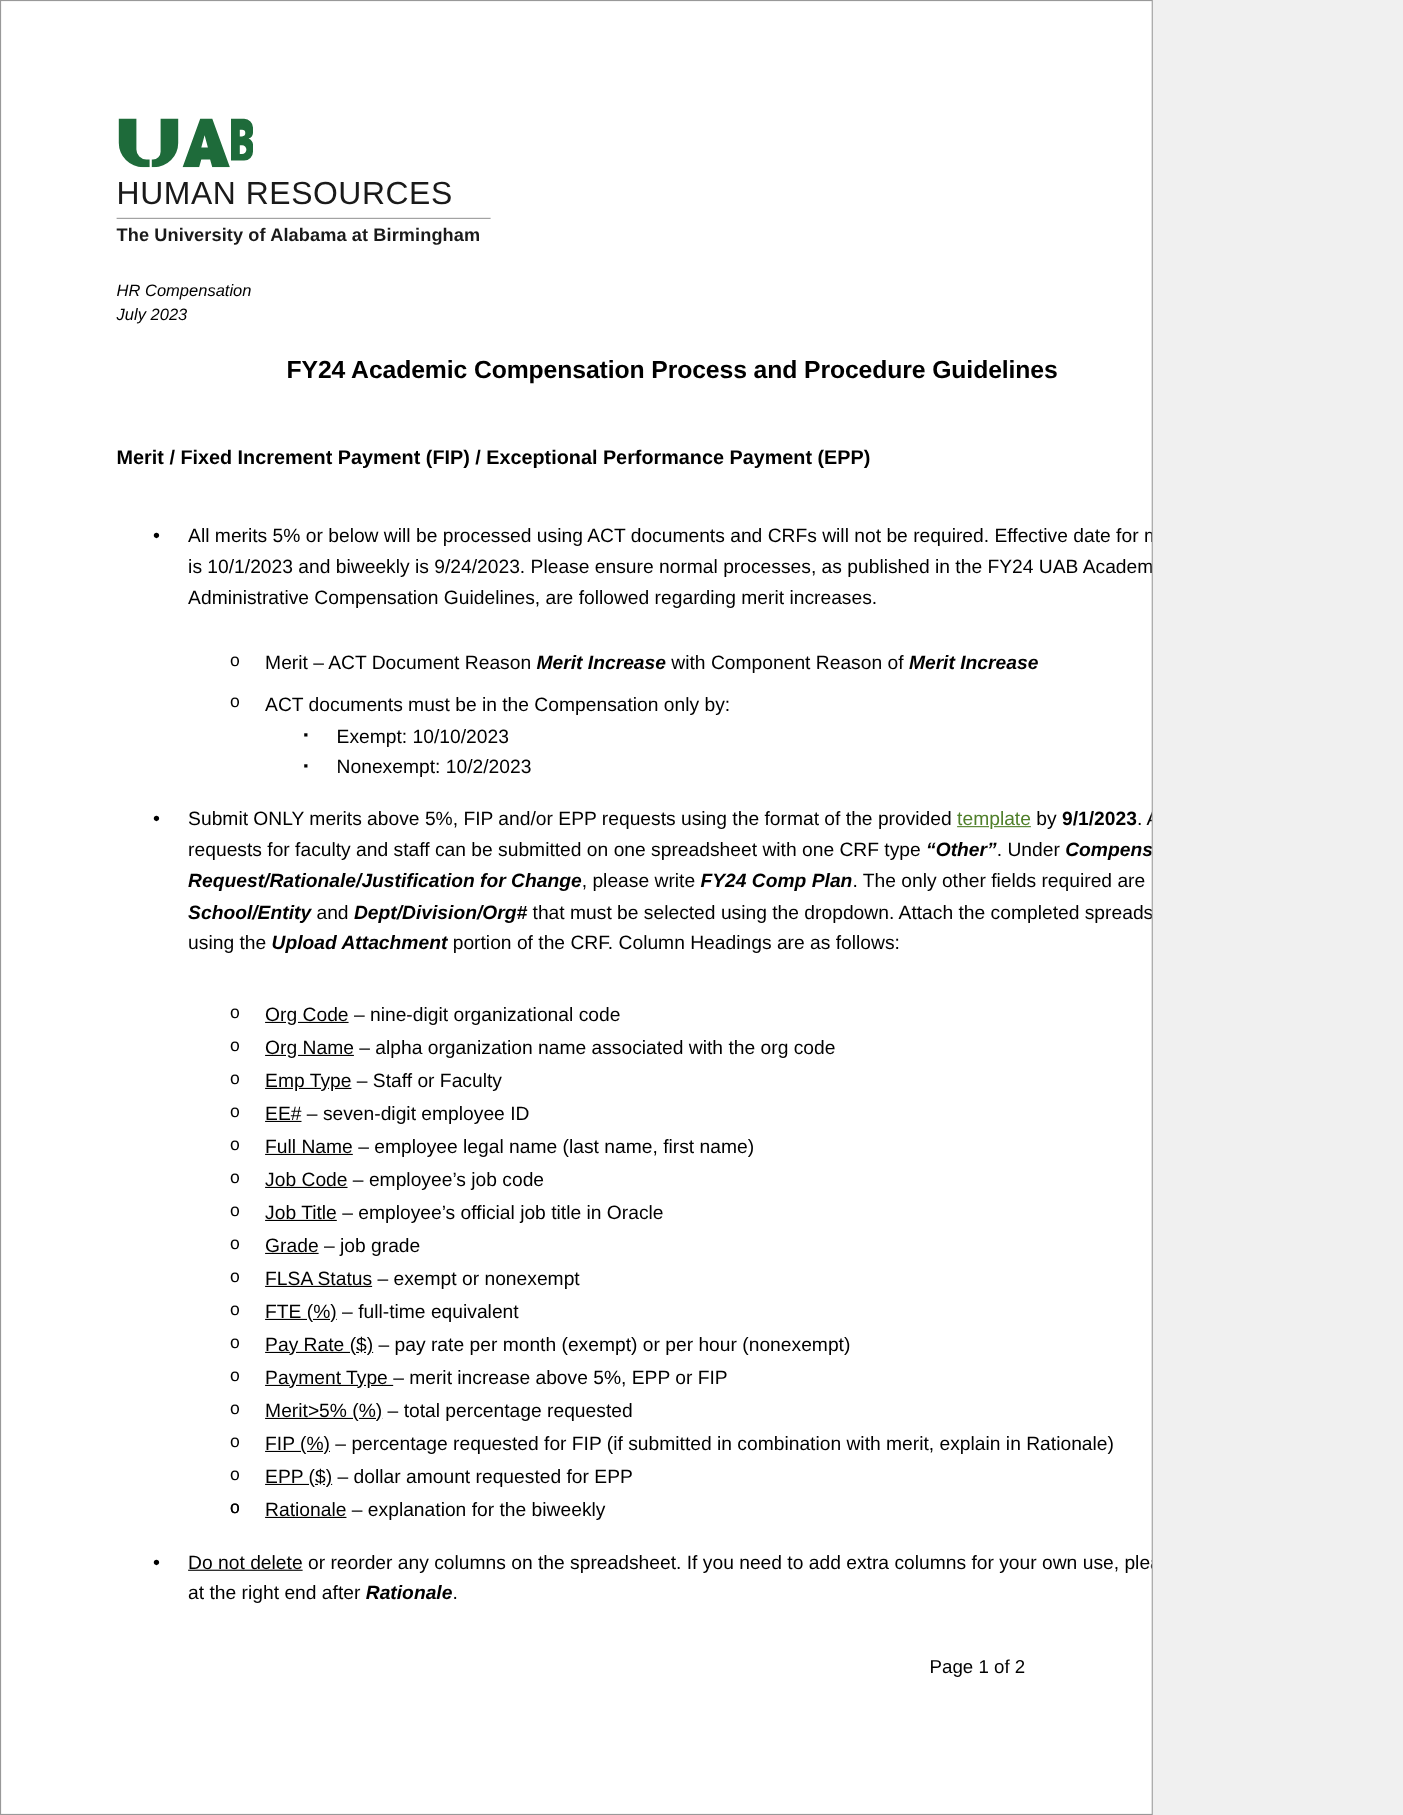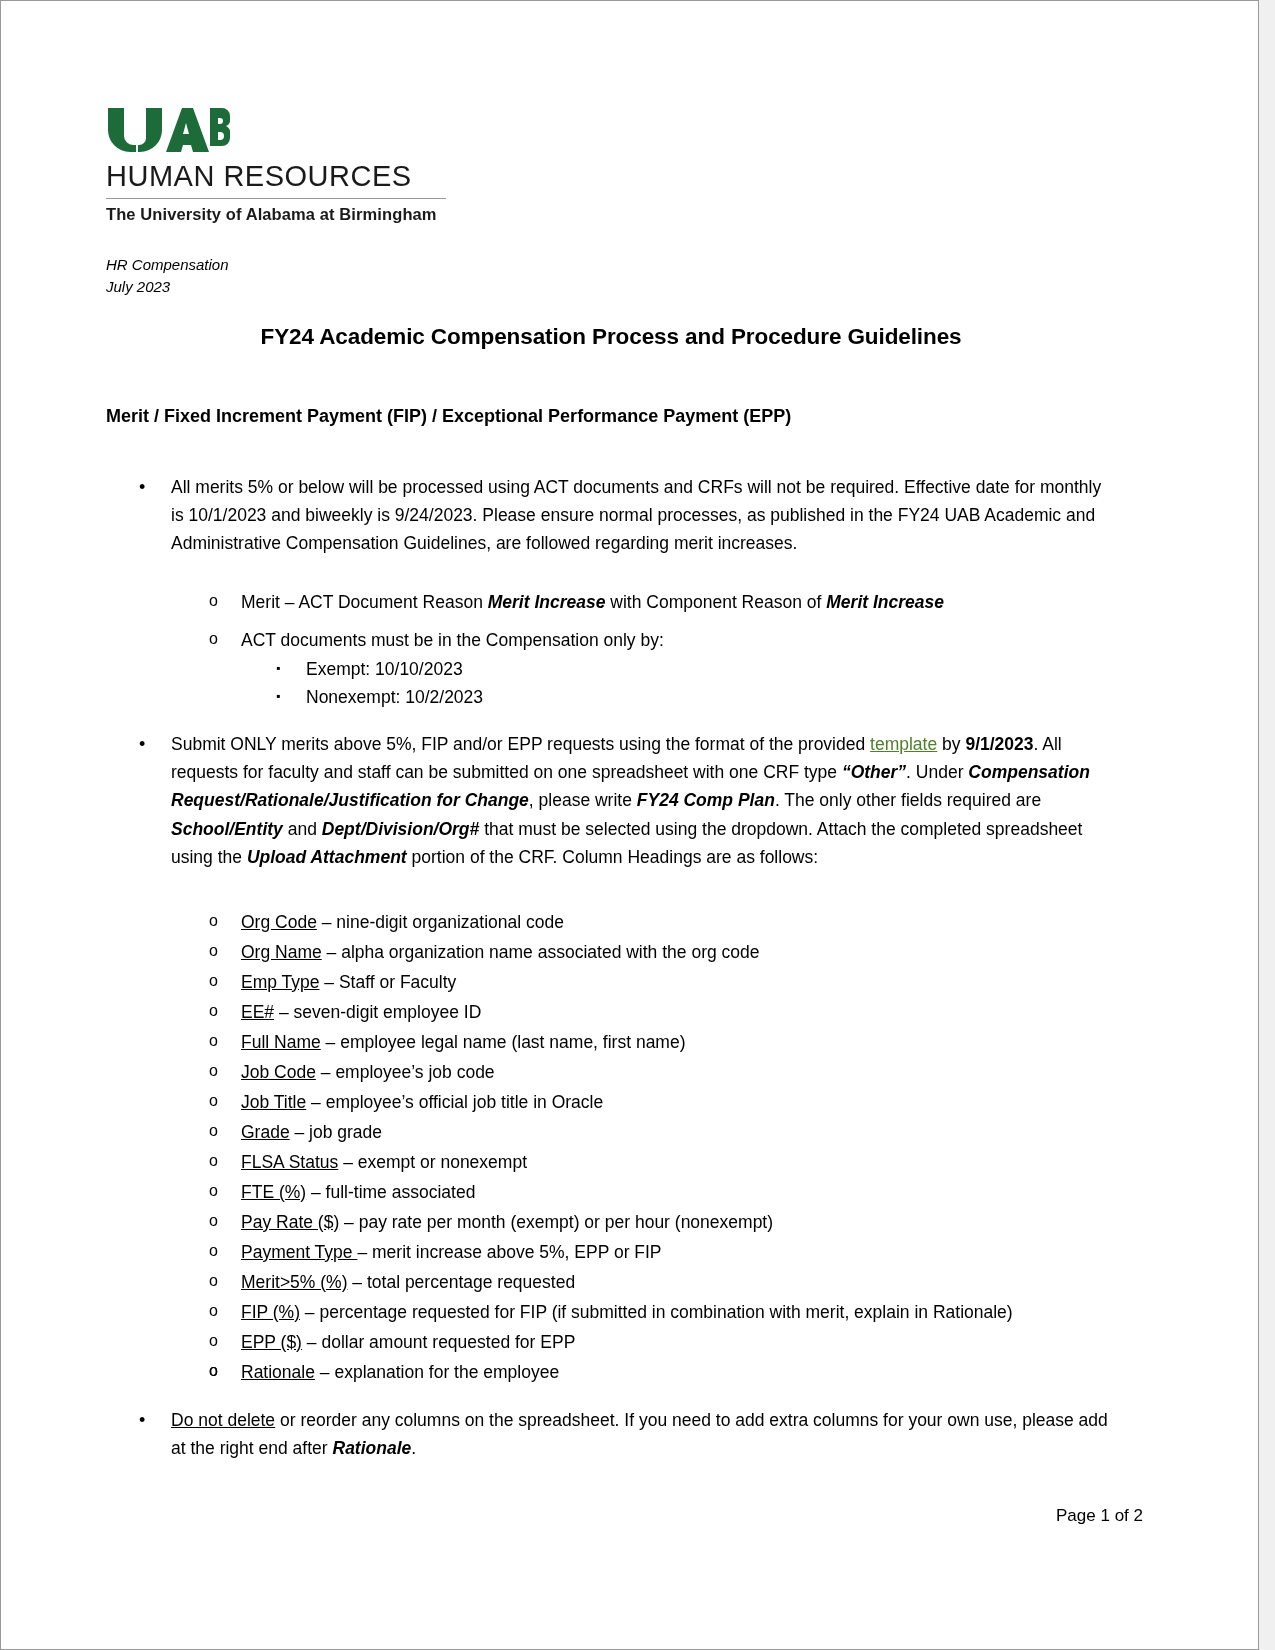--- a/index.html
+++ b/index.html
@@ -1,21 +1,21 @@
 <!DOCTYPE html>
 <html><head>
 <meta charset="utf-8">
 <style>
   html, body {
     margin: 0;
     padding: 0;
     background: #f0f0f0;
   }
   .page {
-    width: 1259px;
+    width: 1048px;
     height: 1650px;
     background: #ffffff;
     position: relative;
     box-sizing: border-box;
     border: 1px solid #999;
     overflow: hidden;
     font-family: "Liberation Sans", sans-serif;
     color: #000000;
   }
   .content {
@@ -243,21 +243,21 @@
       <div class="lvl2 tight">
         <span class="bullet">o</span>
         <span><span class="u">Grade</span><span> – job grade</span></span>
       </div>
       <div class="lvl2 tight">
         <span class="bullet">o</span>
         <span><span class="u">FLSA Status</span><span> – exempt or nonexempt</span></span>
       </div>
       <div class="lvl2 tight">
         <span class="bullet">o</span>
-        <span><span class="u">FTE (%)</span><span> – full-time associated</span></span>
+        <span><span class="u">FTE (%)</span><span> – full-time equivalent</span></span>
       </div>
       <div class="lvl2 tight">
         <span class="bullet">o</span>
         <span><span class="u">Pay Rate ($)</span><span> – pay rate per month (exempt) or per hour (nonexempt)</span></span>
       </div>
       <div class="lvl2 tight">
         <span class="bullet">o</span>
         <span><span class="u">Payment Type </span><span>– merit increase above 5%, EPP or FIP</span></span>
       </div>
       <div class="lvl2 tight">
@@ -270,21 +270,21 @@
       </div>
       <div class="lvl2 tight">
         <span class="bullet">o</span>
         <span><span class="u">EPP ($)</span><span> – dollar amount requested for EPP</span></span>
       </div>
       <div class="lvl2 tight">
         <span class="bullet">o</span>
       </div>
       <div class="lvl2 tight">
         <span class="bullet">o</span>
-        <span><span class="u">Rationale</span><span> – explanation for the employee</span></span>
+        <span><span class="u">Rationale</span><span> – explanation for the biweekly</span></span>
       </div>
     </div>
 
     <div class="spacer-18"></div>
 
     <div class="lvl1">
       <span class="bullet">•</span>
       <span><span class="u">Do not delete</span><span> or reorder any columns on the spreadsheet. If you need to add extra columns for your own use, please add at the right end after </span><span class="bi">Rationale</span><span>.</span></span>
     </div>
 

